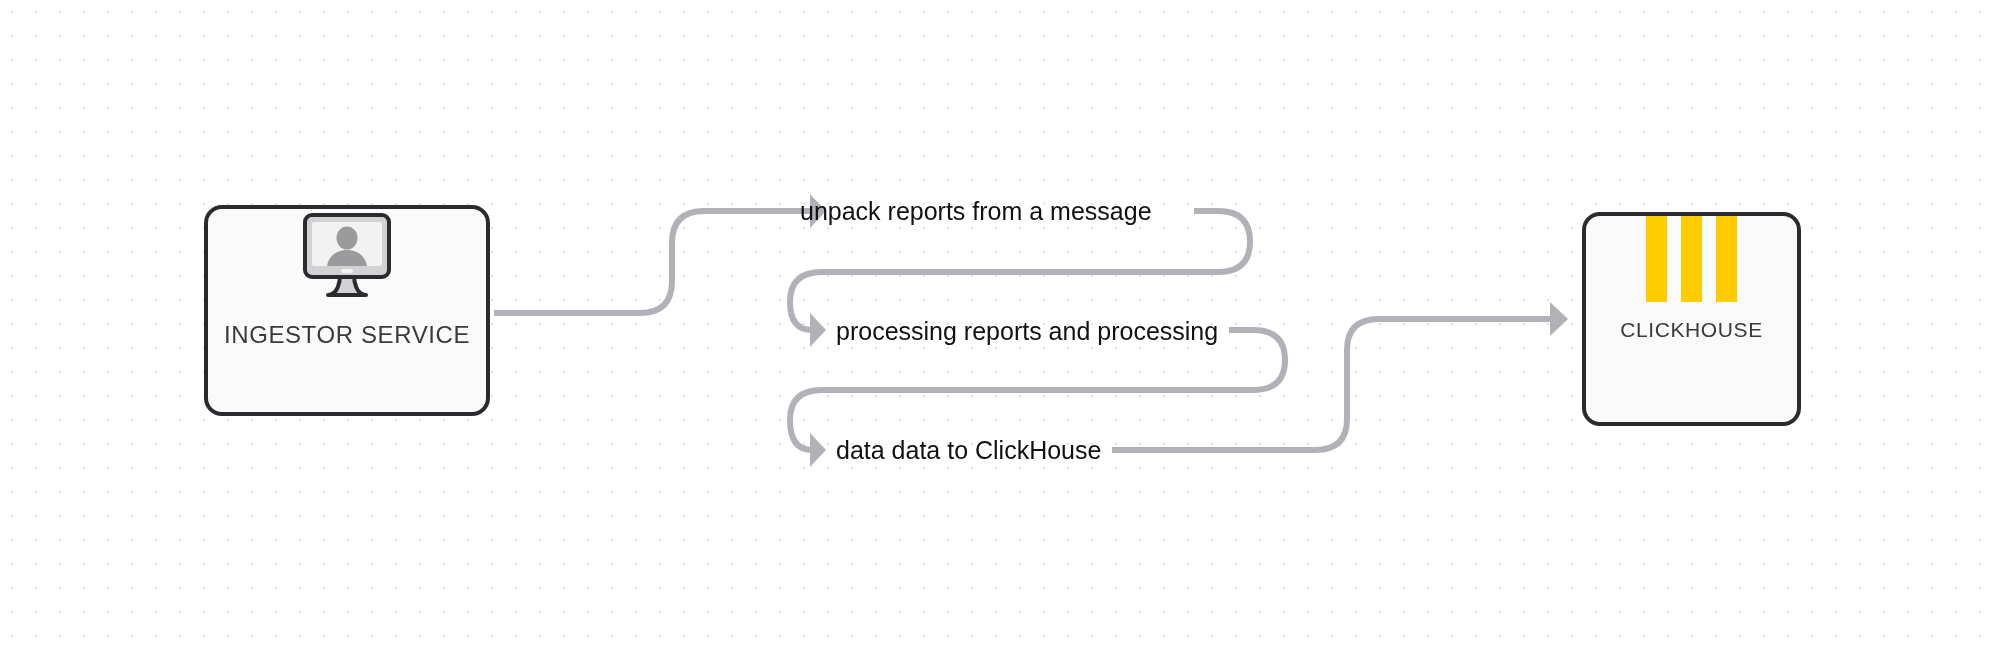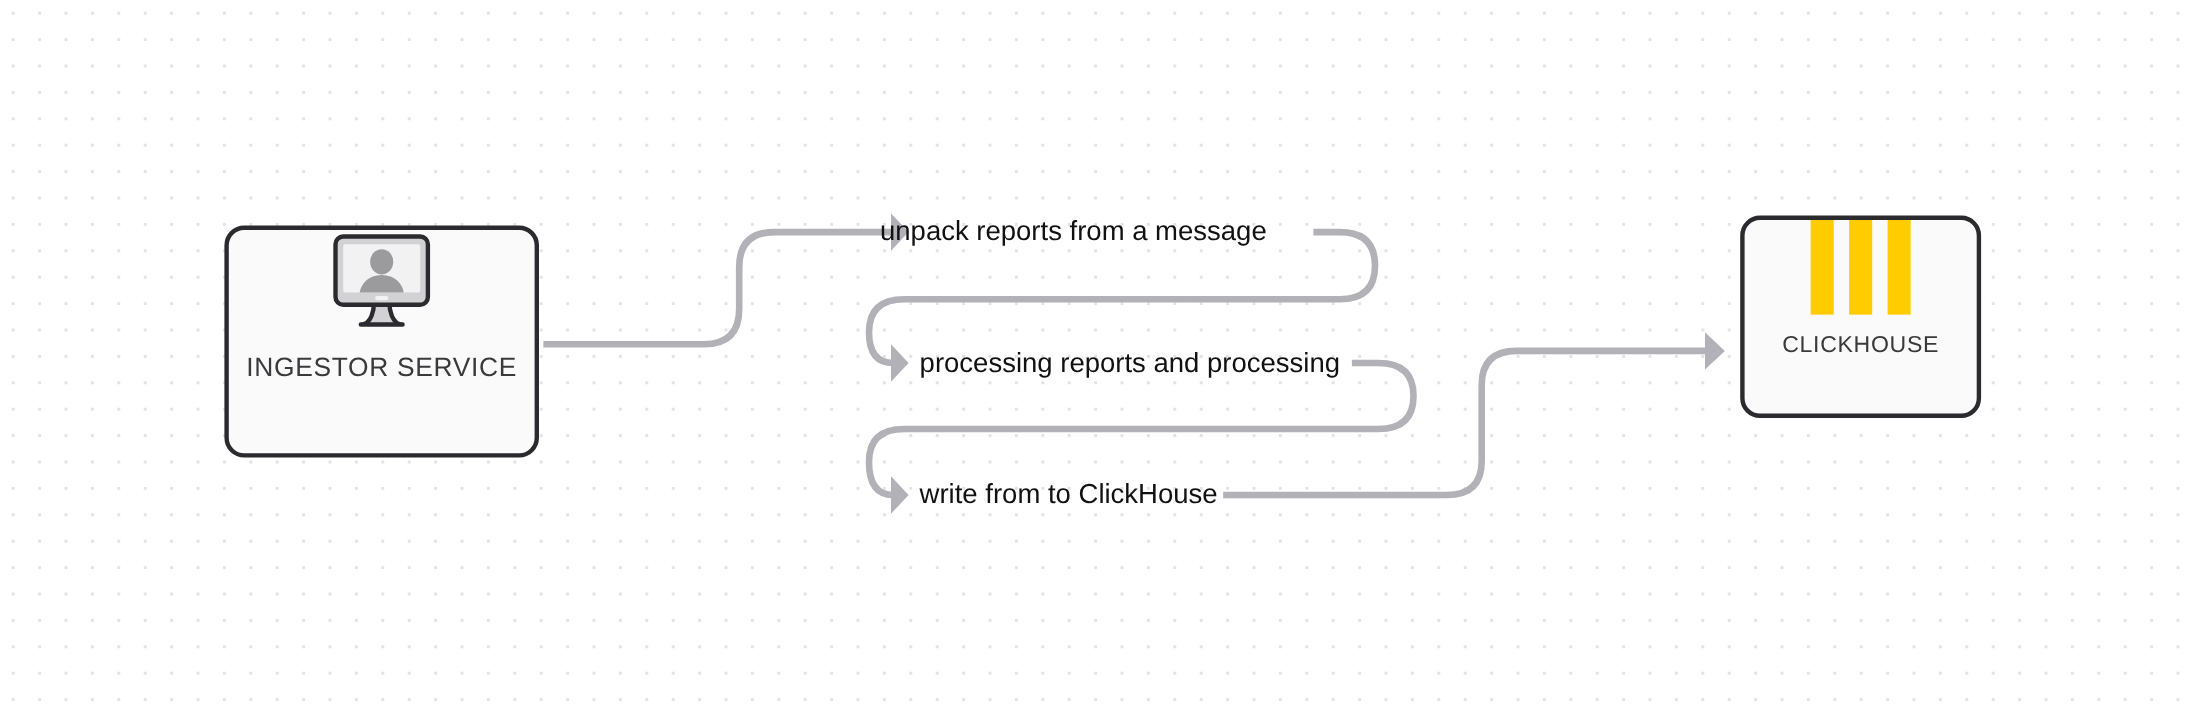--- a/index.html
+++ b/index.html
@@ -66,23 +66,23 @@
     width: 286px;
     height: 211px;
   }
   #node-ingestor .node-label {
     font-size: 24px;
     margin-top: 16px;
   }
 
   #node-clickhouse {
     left: 1582px;
-    top: 196px;
+    top: 212px;
     width: 219px;
-    height: 184px;
+    height: 214px;
   }
   #node-clickhouse .node-label {
     font-size: 21px;
     margin-top: 16px;
   }
 
   
   .monitor-icon {
     width: 112px;
     height: 96px;
@@ -133,21 +133,21 @@
     <polygon class="arrow-head" points="810,433 826,450 810,467"></polygon>
 
     <path class="edge-path" d="M 1112 450 L 1315 450 Q 1347 450 1347 419 L 1347 350 Q 1347 319 1379 319 L 1552 319"></path>
     <polygon class="arrow-head" points="1550,302 1568,319 1550,336"></polygon>
   </svg>
 
   <div class="edge-label" id="label-unpack">unpack reports from a message</div>
 
   <div class="edge-label" id="label-processing">processing reports and processing</div>
 
-  <div class="edge-label" id="label-write">write from to ClickHouse</div>
+  <div class="edge-label" id="label-write">data data to ClickHouse</div>
 
   <div class="node" id="node-ingestor">
     <span>
       <svg class="monitor-icon" viewBox="0 0 112 96" xmlns="http://www.w3.org/2000/svg">
 
         <path d="M37 86 C47 86 49 72 49 66 L63 66 C63 72 65 86 75 86 Z" fill="#d2d2d4" stroke="#2b2b2f" stroke-width="4" stroke-linejoin="round"></path>
 
         <rect x="14" y="6" width="84" height="62" rx="7" fill="#d2d2d4" stroke="#2b2b2f" stroke-width="4"></rect>
 
         <rect x="21" y="13" width="70" height="44" rx="2" fill="#f2f2f2"></rect>

